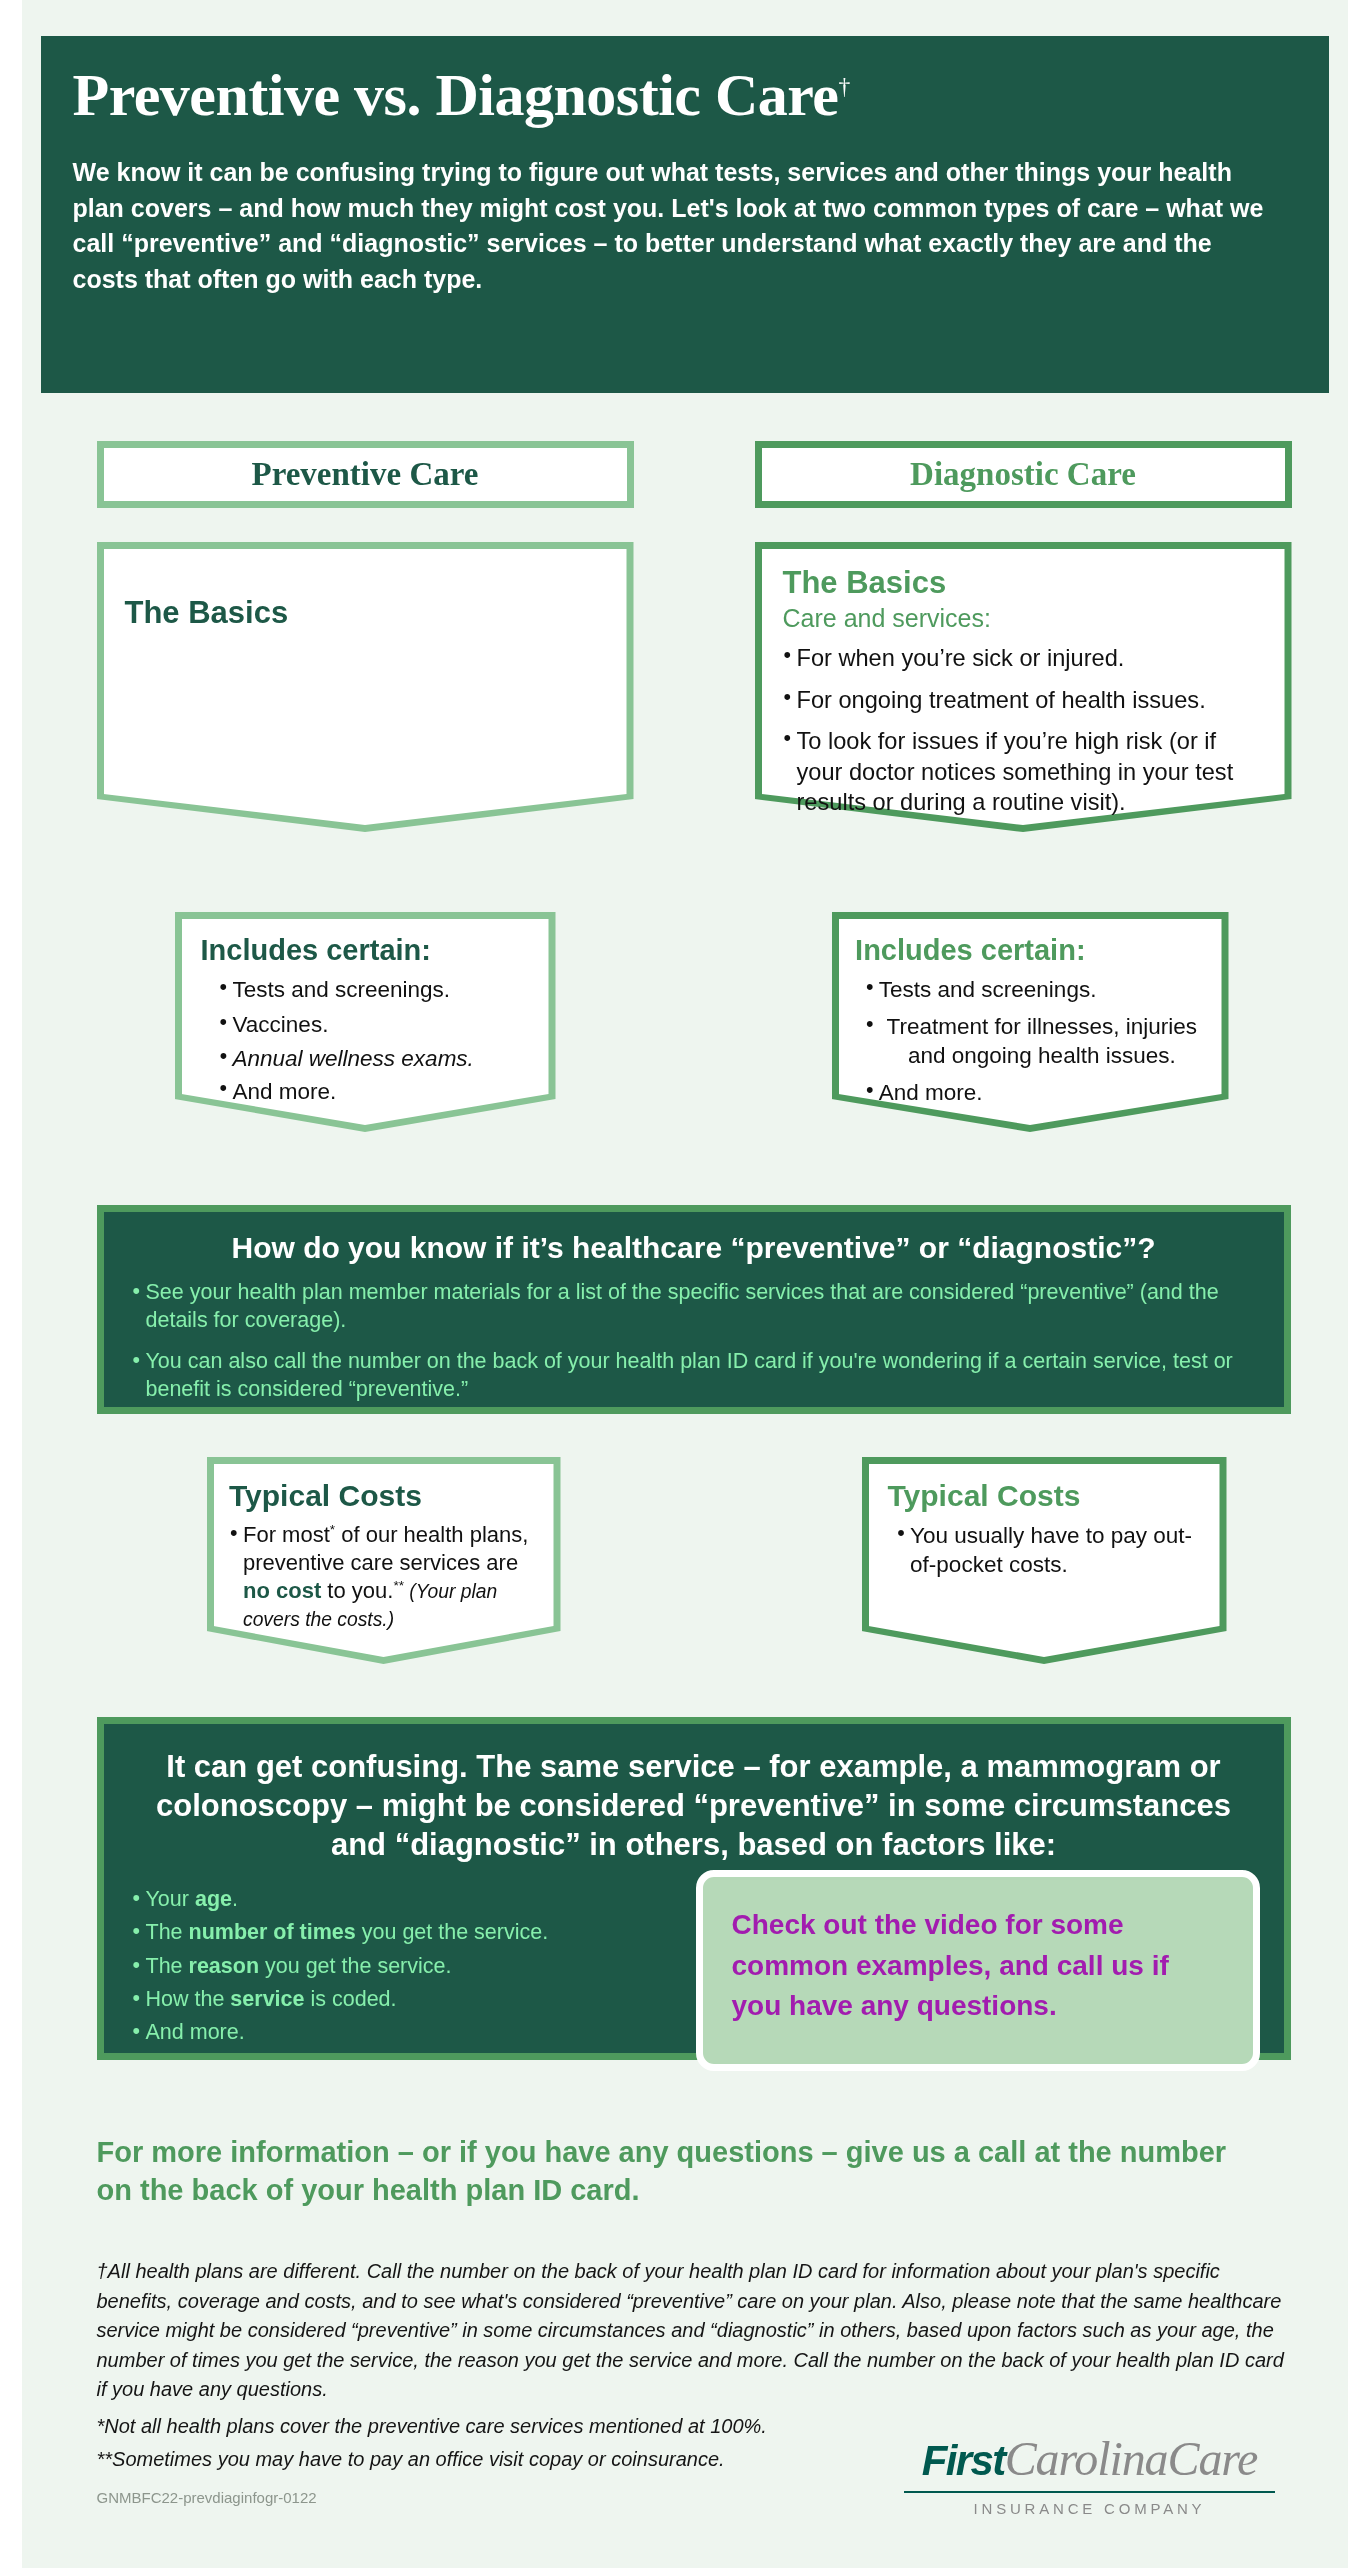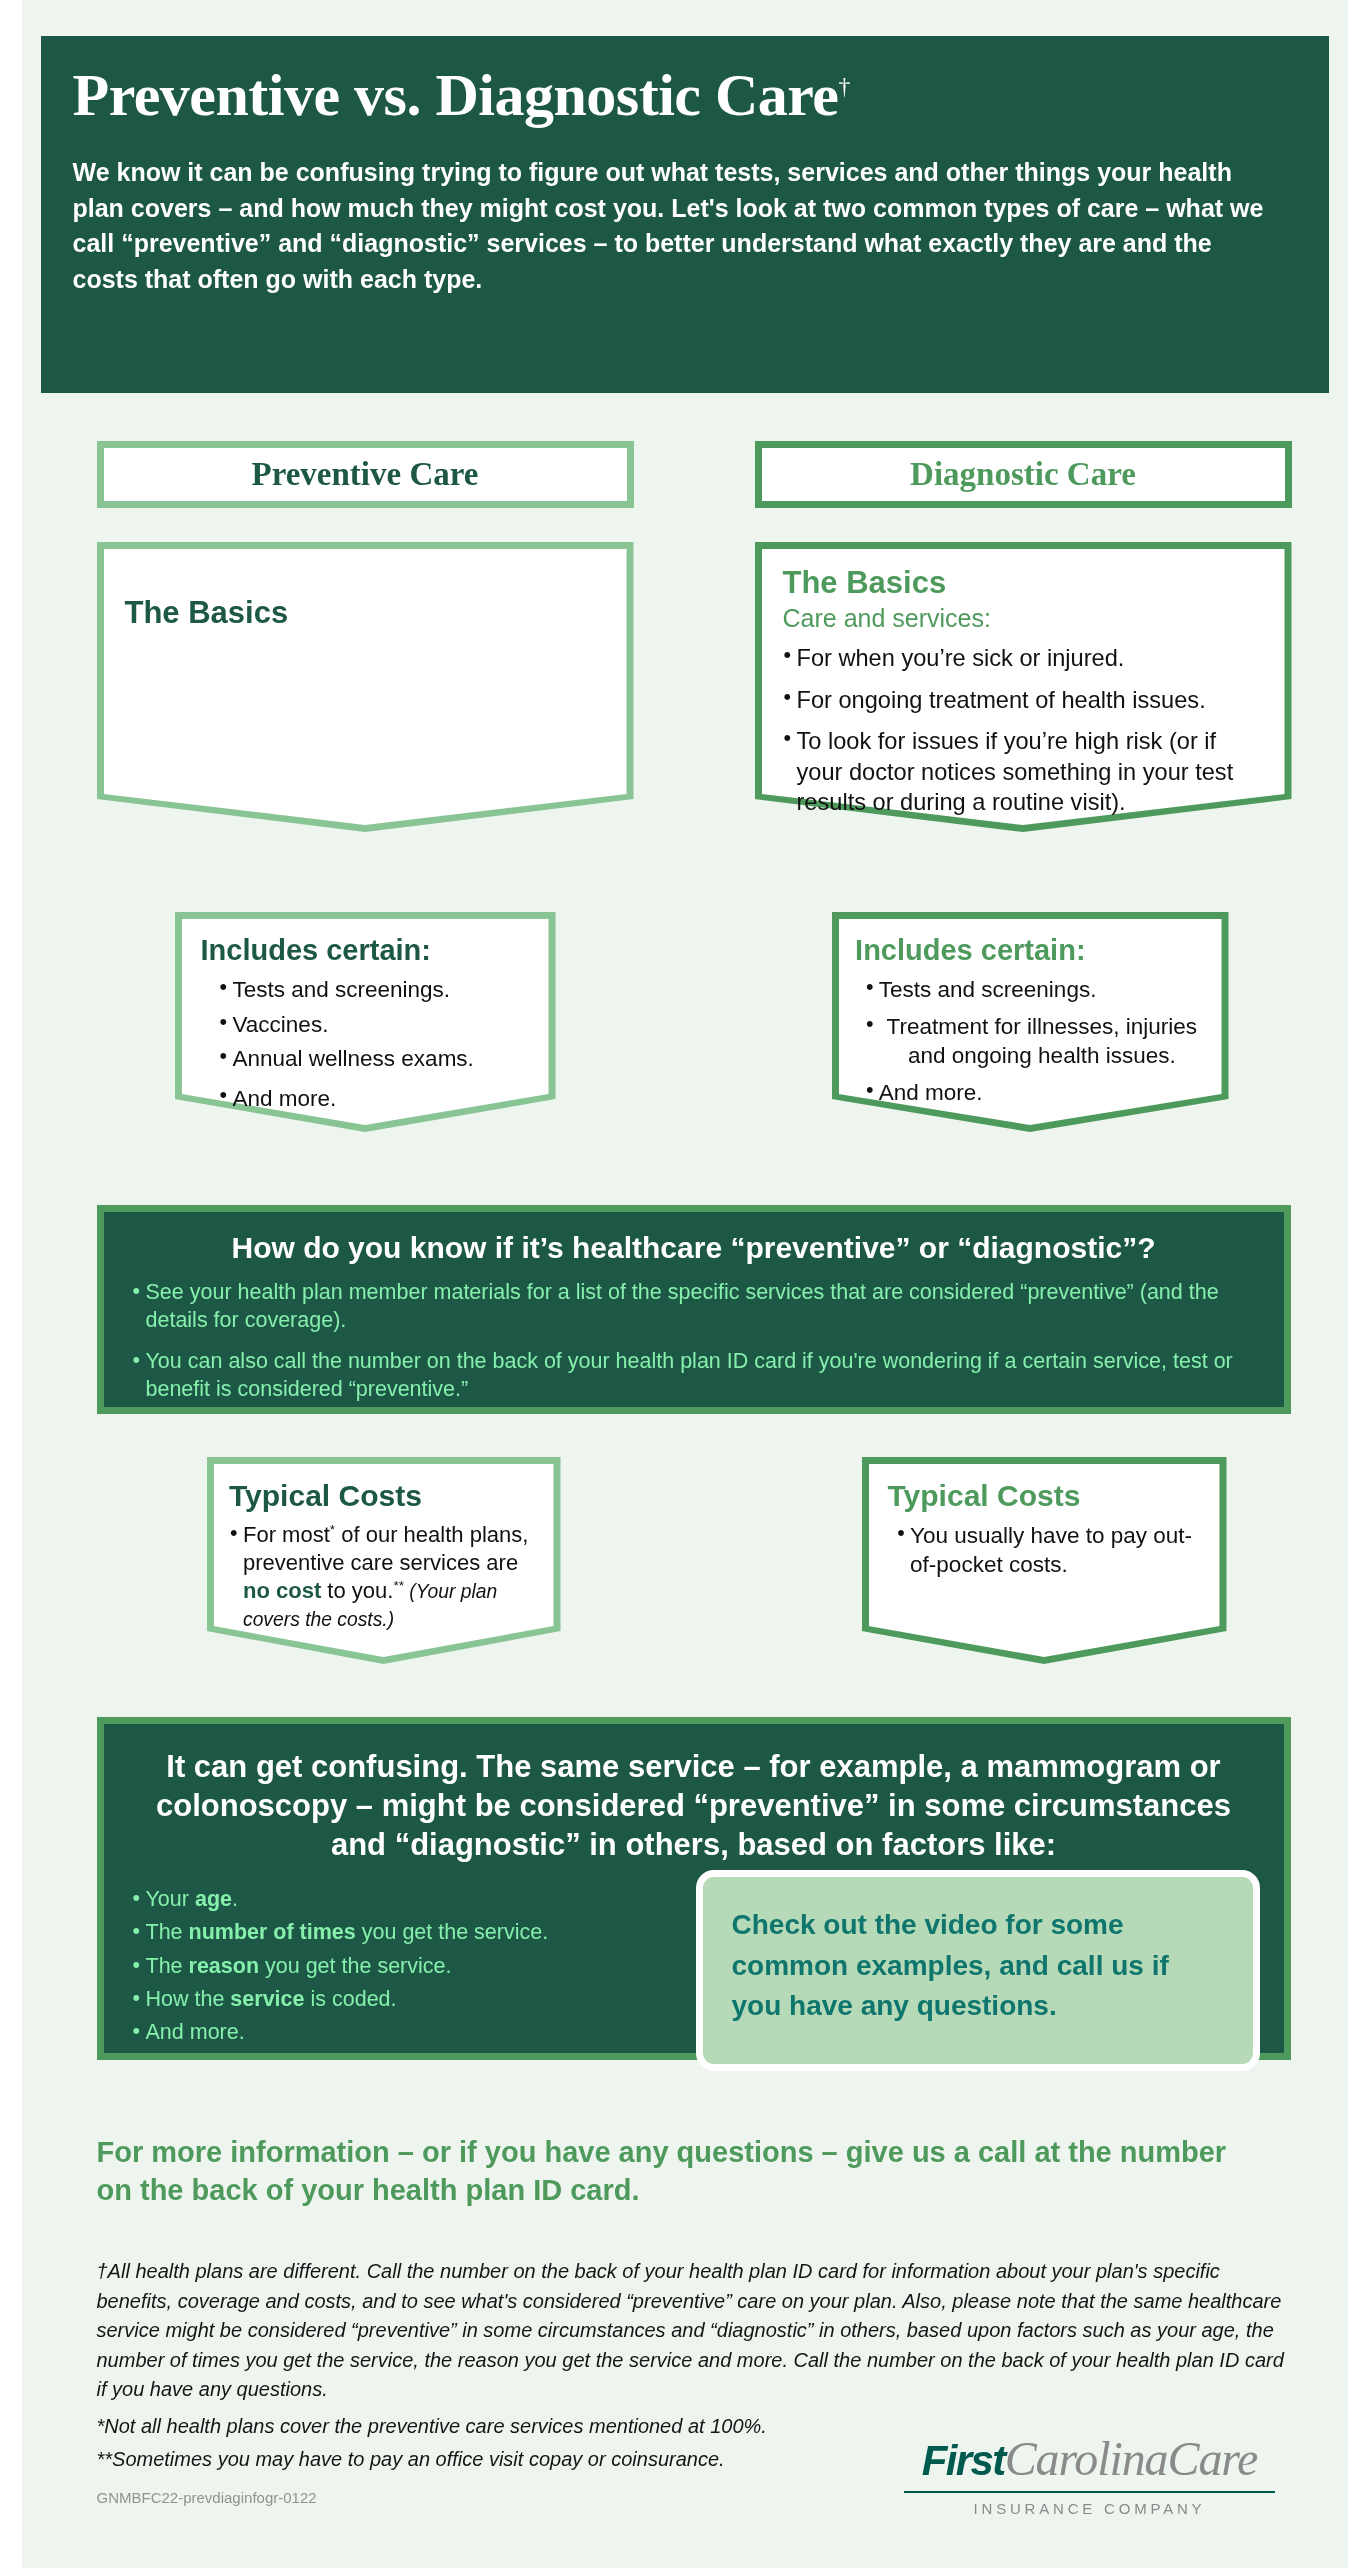--- a/index.html
+++ b/index.html
@@ -107,21 +107,21 @@
     margin:0 0 13px 0;
   }
   .band .blist{color:#86efac;font-size:21.5px;line-height:1.3;}
   .band .blist li{margin-bottom:13px;}
   
   .callout{
     position:absolute;box-sizing:border-box;
     background:#b6d9b8;
     border:7.5px solid #ffffff;
     border-radius:18px;
-    color:#0f766e;
+    color:#a21caf;
     font-size:28px;line-height:1.45;font-weight:600;
     padding:28px 29px;
     box-shadow:0 0 0 0 transparent;
   }
   
   .cta{
     position:absolute;left:75px;top:2133px;width:1170px;
     color:#4e9a5d;font-size:29px;font-weight:700;line-height:1.32;
   }
   .fineprint{
@@ -197,21 +197,21 @@
   </div>
 
   <div class="sh" style="left:153px;top:912px;width:381px;height:220px;">
     <div class="outer" style="background:#89c495;"></div>
     <div class="fill"></div>
     <div class="content" style="padding:22.5px 26px 0 26px;">
       <div class="shield-title g-dark" style="font-size:29px;margin-bottom:8.6px;">Includes certain:</div>
       <ul class="blist" style="font-size:22.5px;padding-left:18px;">
         <li style="margin-bottom:5.4px;">Tests and screenings.</li>
         <li style="margin-bottom:5.4px;">Vaccines.</li>
-        <li style="margin-bottom:10px;">Annual wellness exams.</li>
+        <li style="margin-bottom:3px;font-style:italic;">Annual wellness exams.</li>
         <li style="margin-bottom:0;">And more.</li>
       </ul>
     </div>
   </div>
 
   <div class="sh" style="left:810px;top:912px;width:397px;height:220px;">
     <div class="outer" style="background:#4e9a5d;"></div>
     <div class="fill"></div>
     <div class="content" style="padding:22.5px 23.6px 0 23.6px;">
       <div class="shield-title g-mid" style="font-size:29px;margin-bottom:8.6px;">Includes certain:</div>

